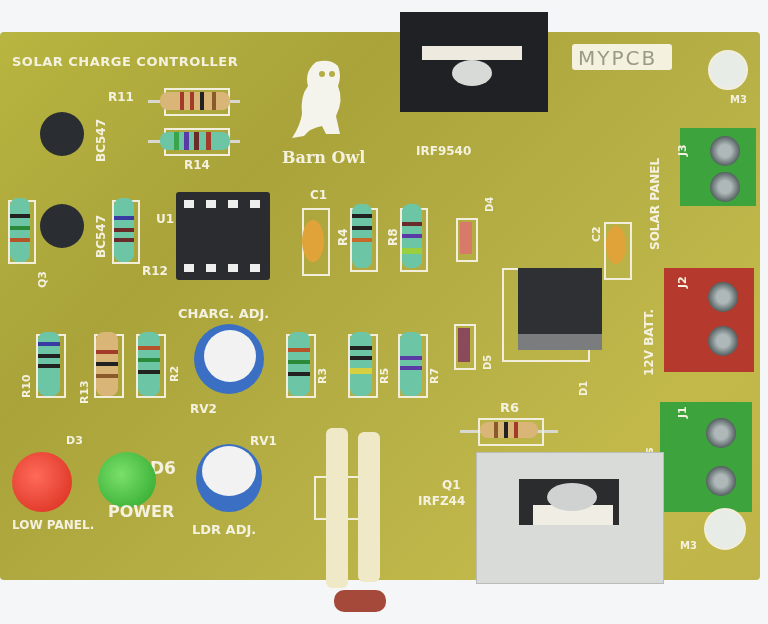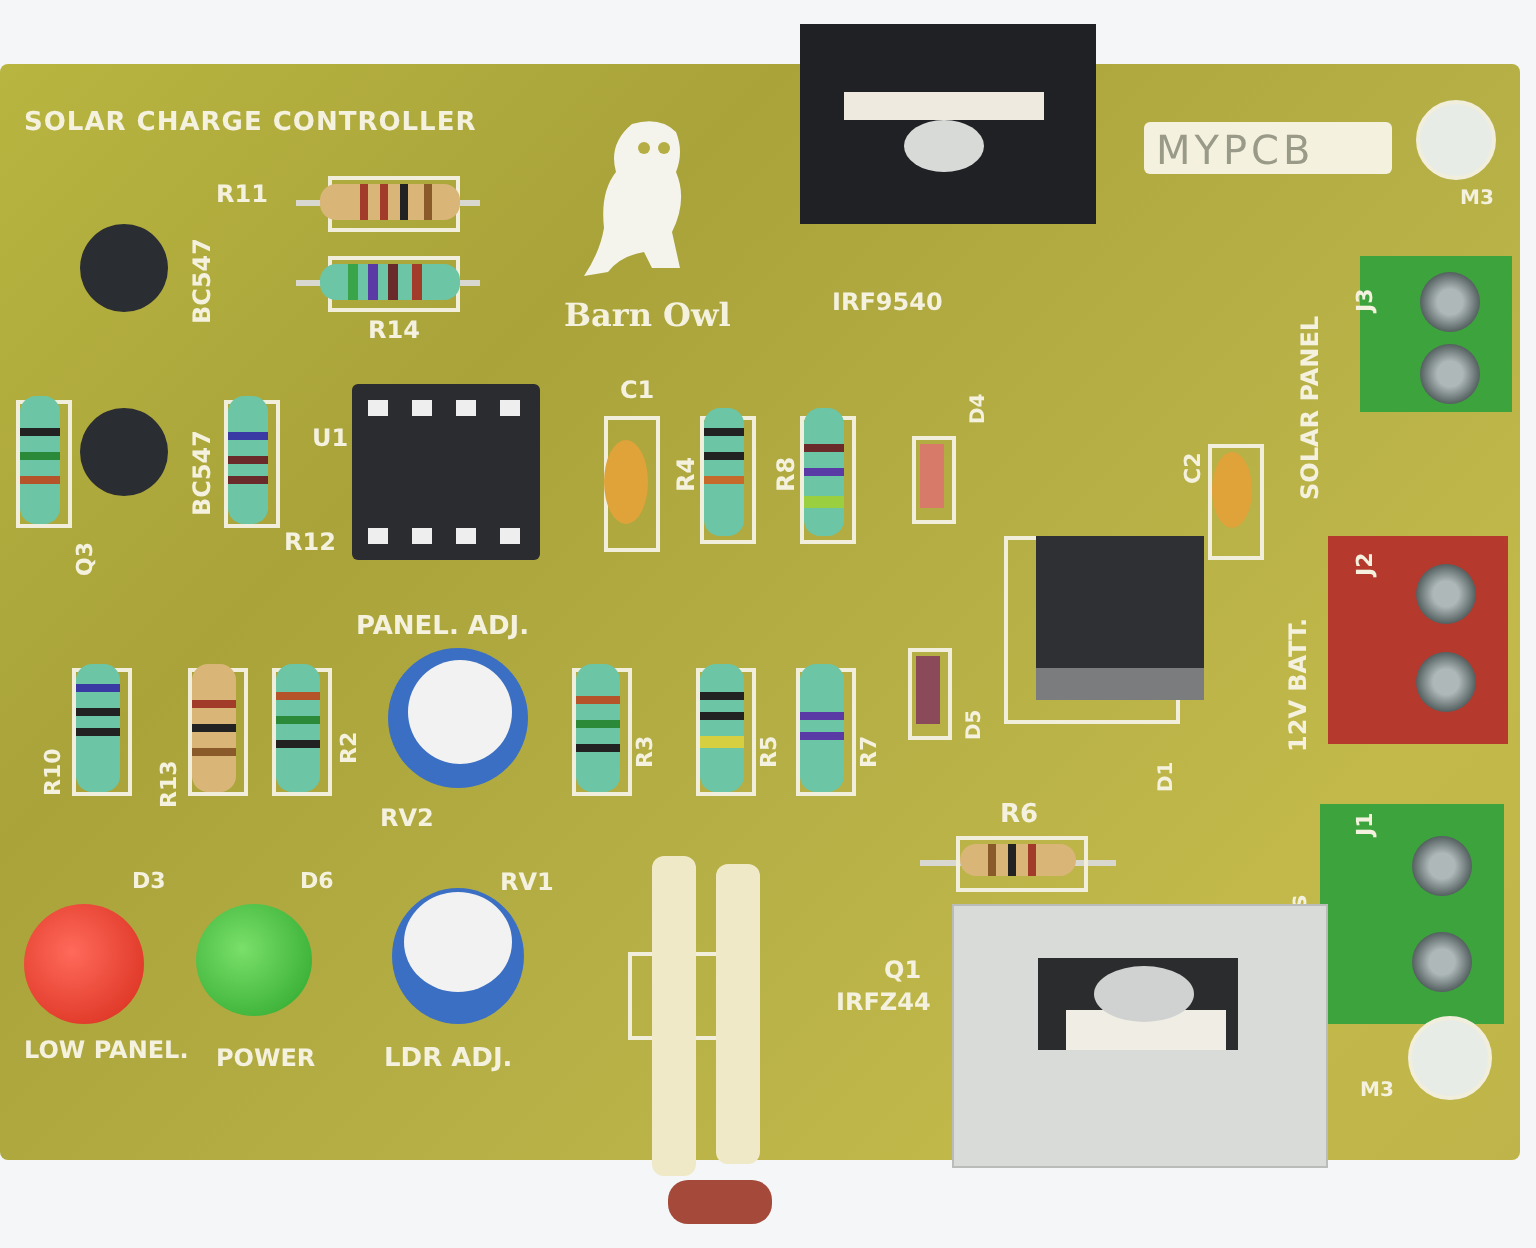--- a/index.html
+++ b/index.html
@@ -90,29 +90,29 @@
     <div class="pin" style="left:8px;top:8px;"></div>
       <div class="pin" style="left:30px;top:8px;"></div>
       <div class="pin" style="left:52px;top:8px;"></div>
       <div class="pin" style="left:74px;top:8px;"></div>
     <div class="pin" style="left:8px;top:72px;"></div>
       <div class="pin" style="left:30px;top:72px;"></div>
       <div class="pin" style="left:52px;top:72px;"></div>
       <div class="pin" style="left:74px;top:72px;"></div>
   </div>
 
-  <div class="silk" style="left:178px;top:274px;font-size:13px;">PANEL. ADJ.</div>
+  <div class="silk" style="left:178px;top:274px;font-size:13px;">CHARG. ADJ.</div>
 
   <div class="heatsink-black" style="left:400px;top:-20px;width:148px;height:100px;">
     <div style="position:absolute;left:22px;top:34px;width:100px;height:14px;background:#eeeae0;"></div>
     <div style="position:absolute;left:52px;top:48px;width:40px;height:26px;border-radius:50%;background:#d8dad8;"></div>
   </div>
   <div class="silk" style="left:416px;top:112px;font-size:12px;">IRF9540</div>
 
-  <div style="position:absolute;left:572px;top:29px;width:124px;height:26px;background:#f4f1df;border-radius:3px;">
+  <div style="position:absolute;left:572px;top:12px;width:100px;height:26px;background:#f4f1df;border-radius:3px;">
     <div style="position:absolute;left:6px;top:2px;font-size:20px;color:#9a9a88;letter-spacing:2px;font-family:'DejaVu Sans',sans-serif;">MYPCB</div>
   </div>
   <div class="hole" style="left:708px;top:18px;width:36px;height:36px;"></div>
   <div class="silk" style="left:730px;top:62px;font-size:10px;">M3</div>
 
   <div class="terminal-green" style="left:680px;top:96px;width:76px;height:78px;">
     <div class="screw" style="left:30px;top:8px;"></div>
     <div class="screw" style="left:30px;top:44px;"></div>
   </div>
   <div class="silk vert" style="left:676px;top:124px;font-size:11px;">J3</div>
@@ -222,23 +222,23 @@
   <div class="outline" style="left:478px;top:386px;width:62px;height:24px;"></div>
   <div class="res" style="left:480px;top:390px;width:58px;height:16px;background:#d9b678;">
     <div class="band" style="left:14px;top:0;width:4px;height:16px;background:#8a5a2a;"></div>
     <div class="band" style="left:24px;top:0;width:4px;height:16px;background:#222;"></div>
     <div class="band" style="left:34px;top:0;width:4px;height:16px;background:#a33b2a;"></div>
   </div>
 
   <div class="silk" style="left:66px;top:402px;font-size:11px;">D3</div>
   <div class="led" style="left:12px;top:420px;width:60px;height:60px;background:radial-gradient(circle at 40% 40%,#ff6a5a,#d62a1a);"></div>
   <div class="silk" style="left:12px;top:486px;font-size:12px;">LOW PANEL.</div>
-  <div class="silk" style="left:150px;top:402px;font-size:11px;">D6</div>
+  <div class="silk" style="left:150px;top:426px;font-size:17px;">D6</div>
   <div class="led" style="left:98px;top:420px;width:58px;height:56px;background:radial-gradient(circle at 40% 40%,#7ae06a,#2aa42a);"></div>
-  <div class="silk" style="left:108px;top:490px;font-size:12px;">POWER</div>
+  <div class="silk" style="left:108px;top:470px;font-size:16px;">POWER</div>
 
   <div class="silk" style="left:250px;top:402px;font-size:12px;">RV1</div>
   <div class="pot" style="left:196px;top:412px;width:66px;height:68px;">
     <div class="pot-face" style="left:6px;top:2px;width:54px;height:50px;"></div>
   </div>
   <div class="silk" style="left:192px;top:490px;font-size:13px;">LDR ADJ.</div>
 
   <div class="outline" style="left:314px;top:444px;width:60px;height:40px;"></div>
   <div class="ldr-lead" style="left:326px;top:396px;width:22px;height:160px;"></div>
   <div class="ldr-lead" style="left:358px;top:400px;width:22px;height:150px;"></div>

